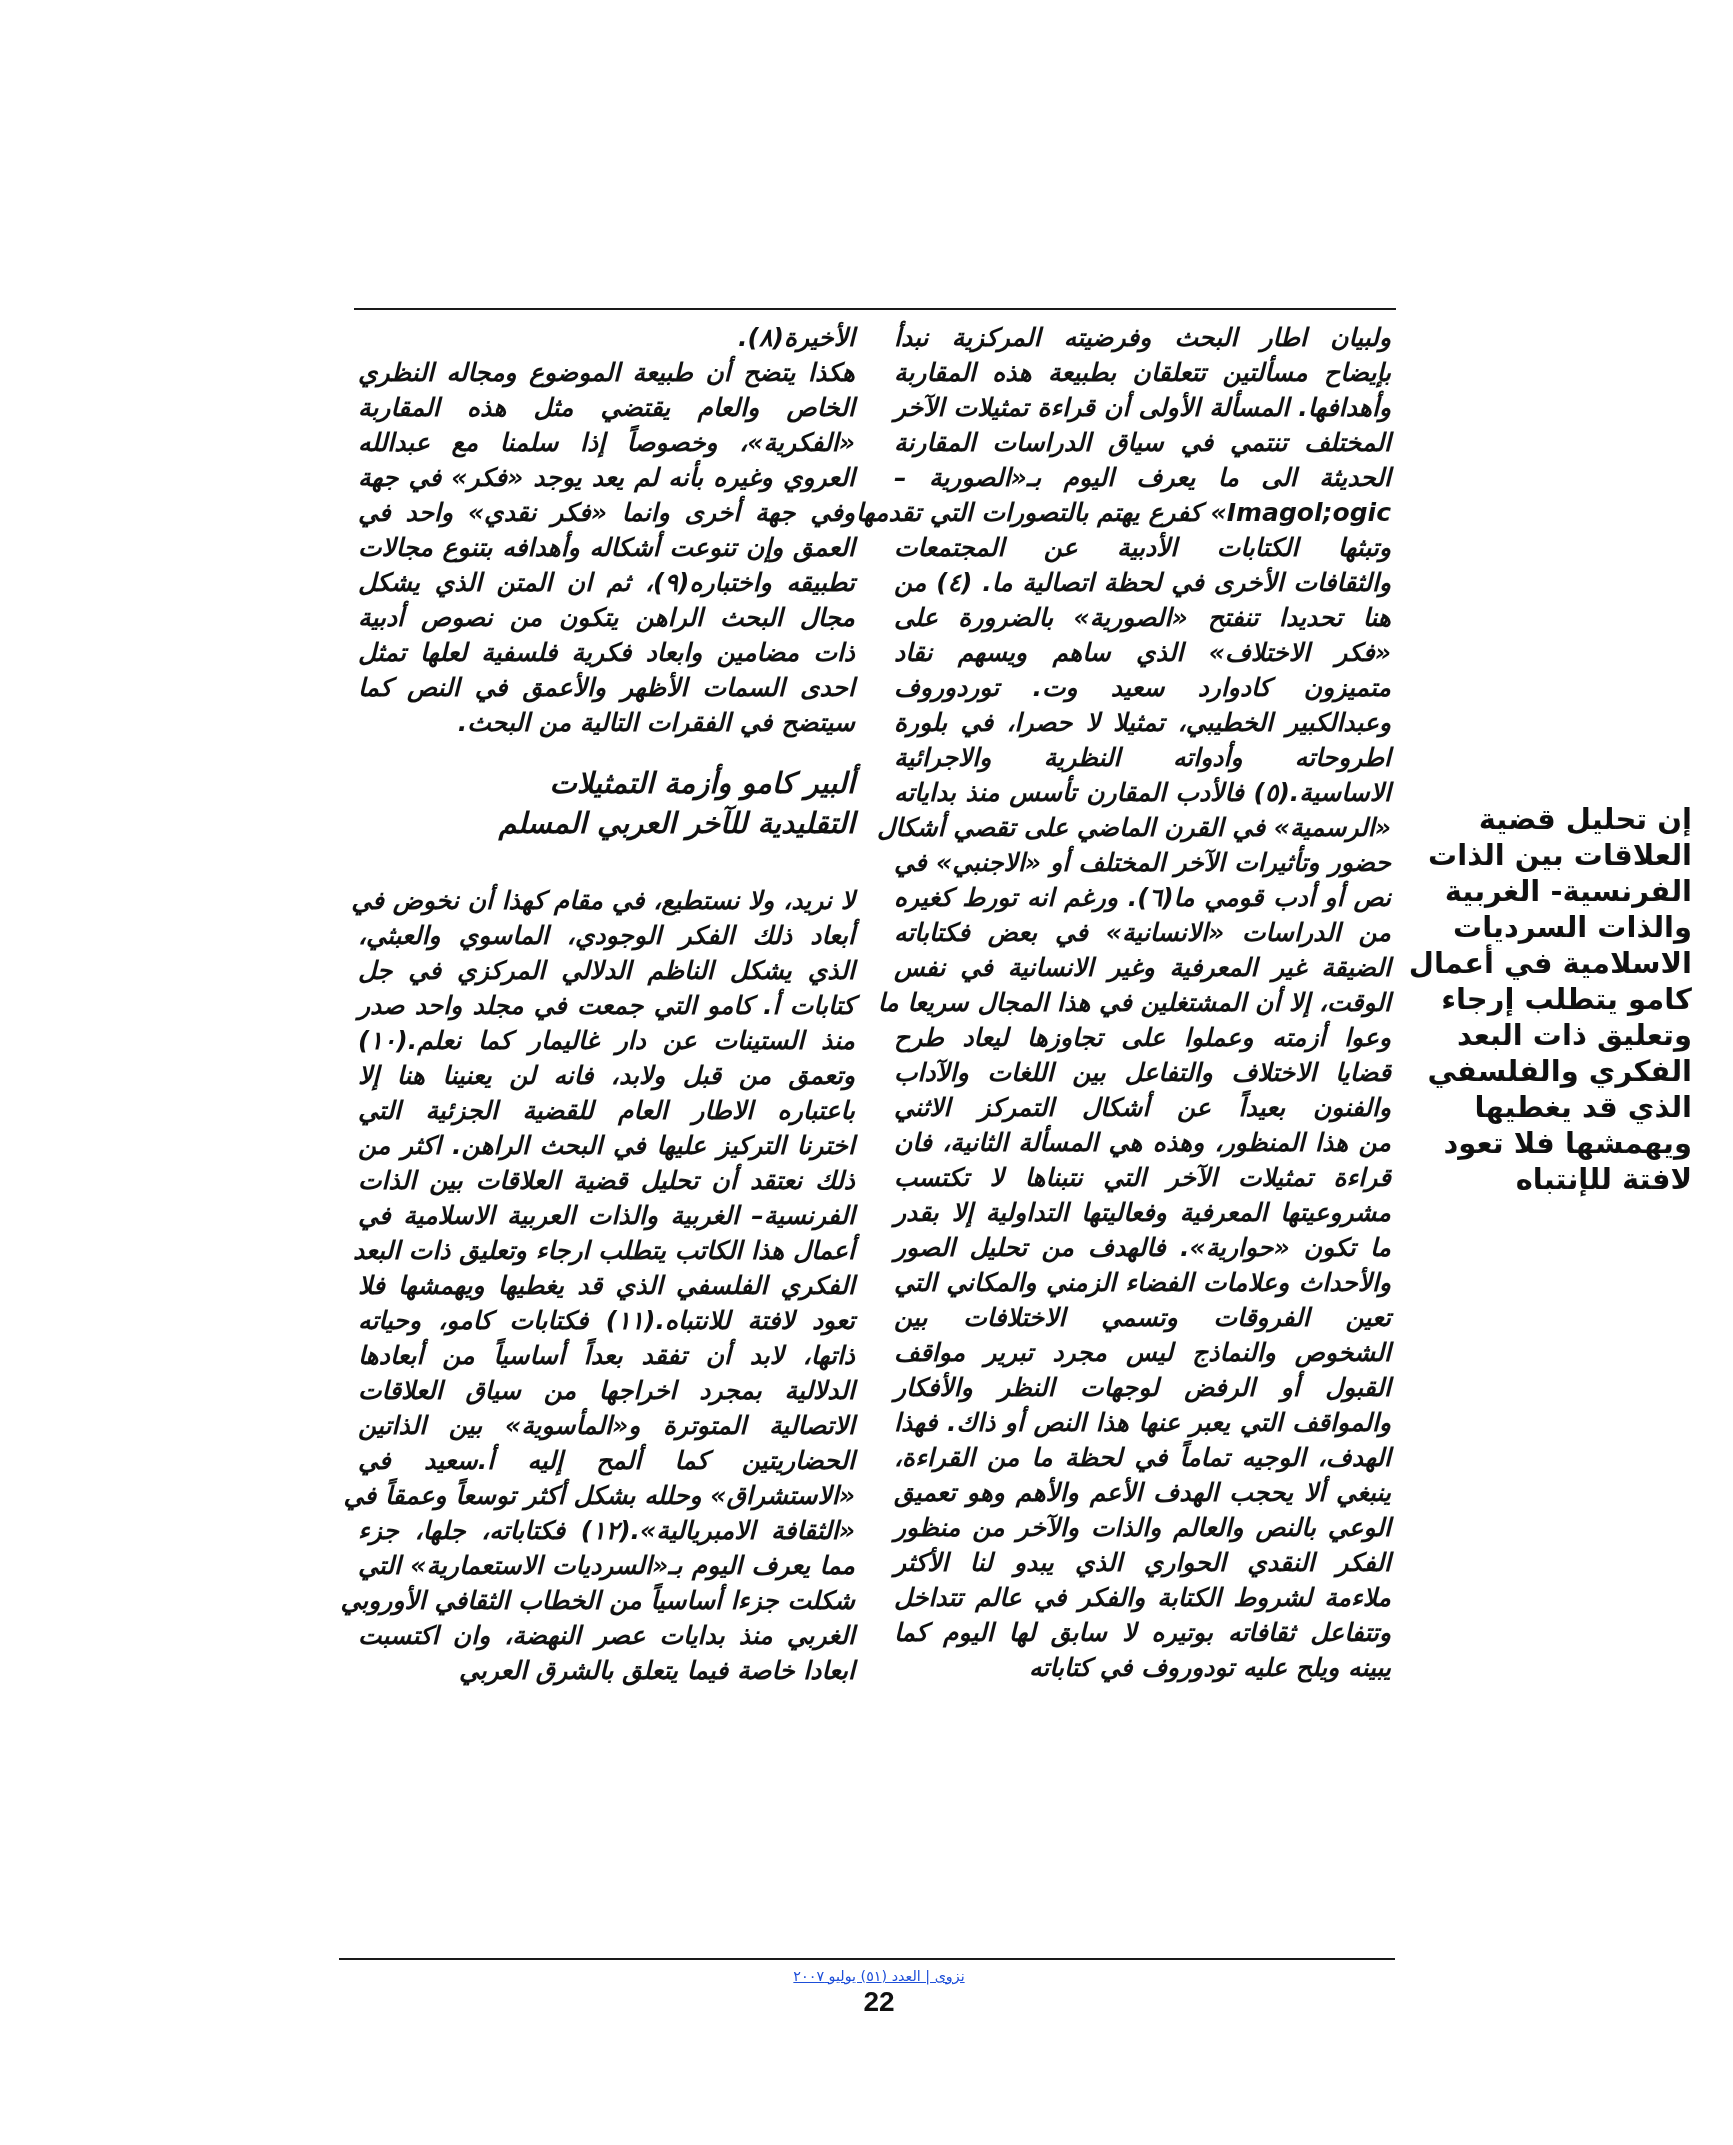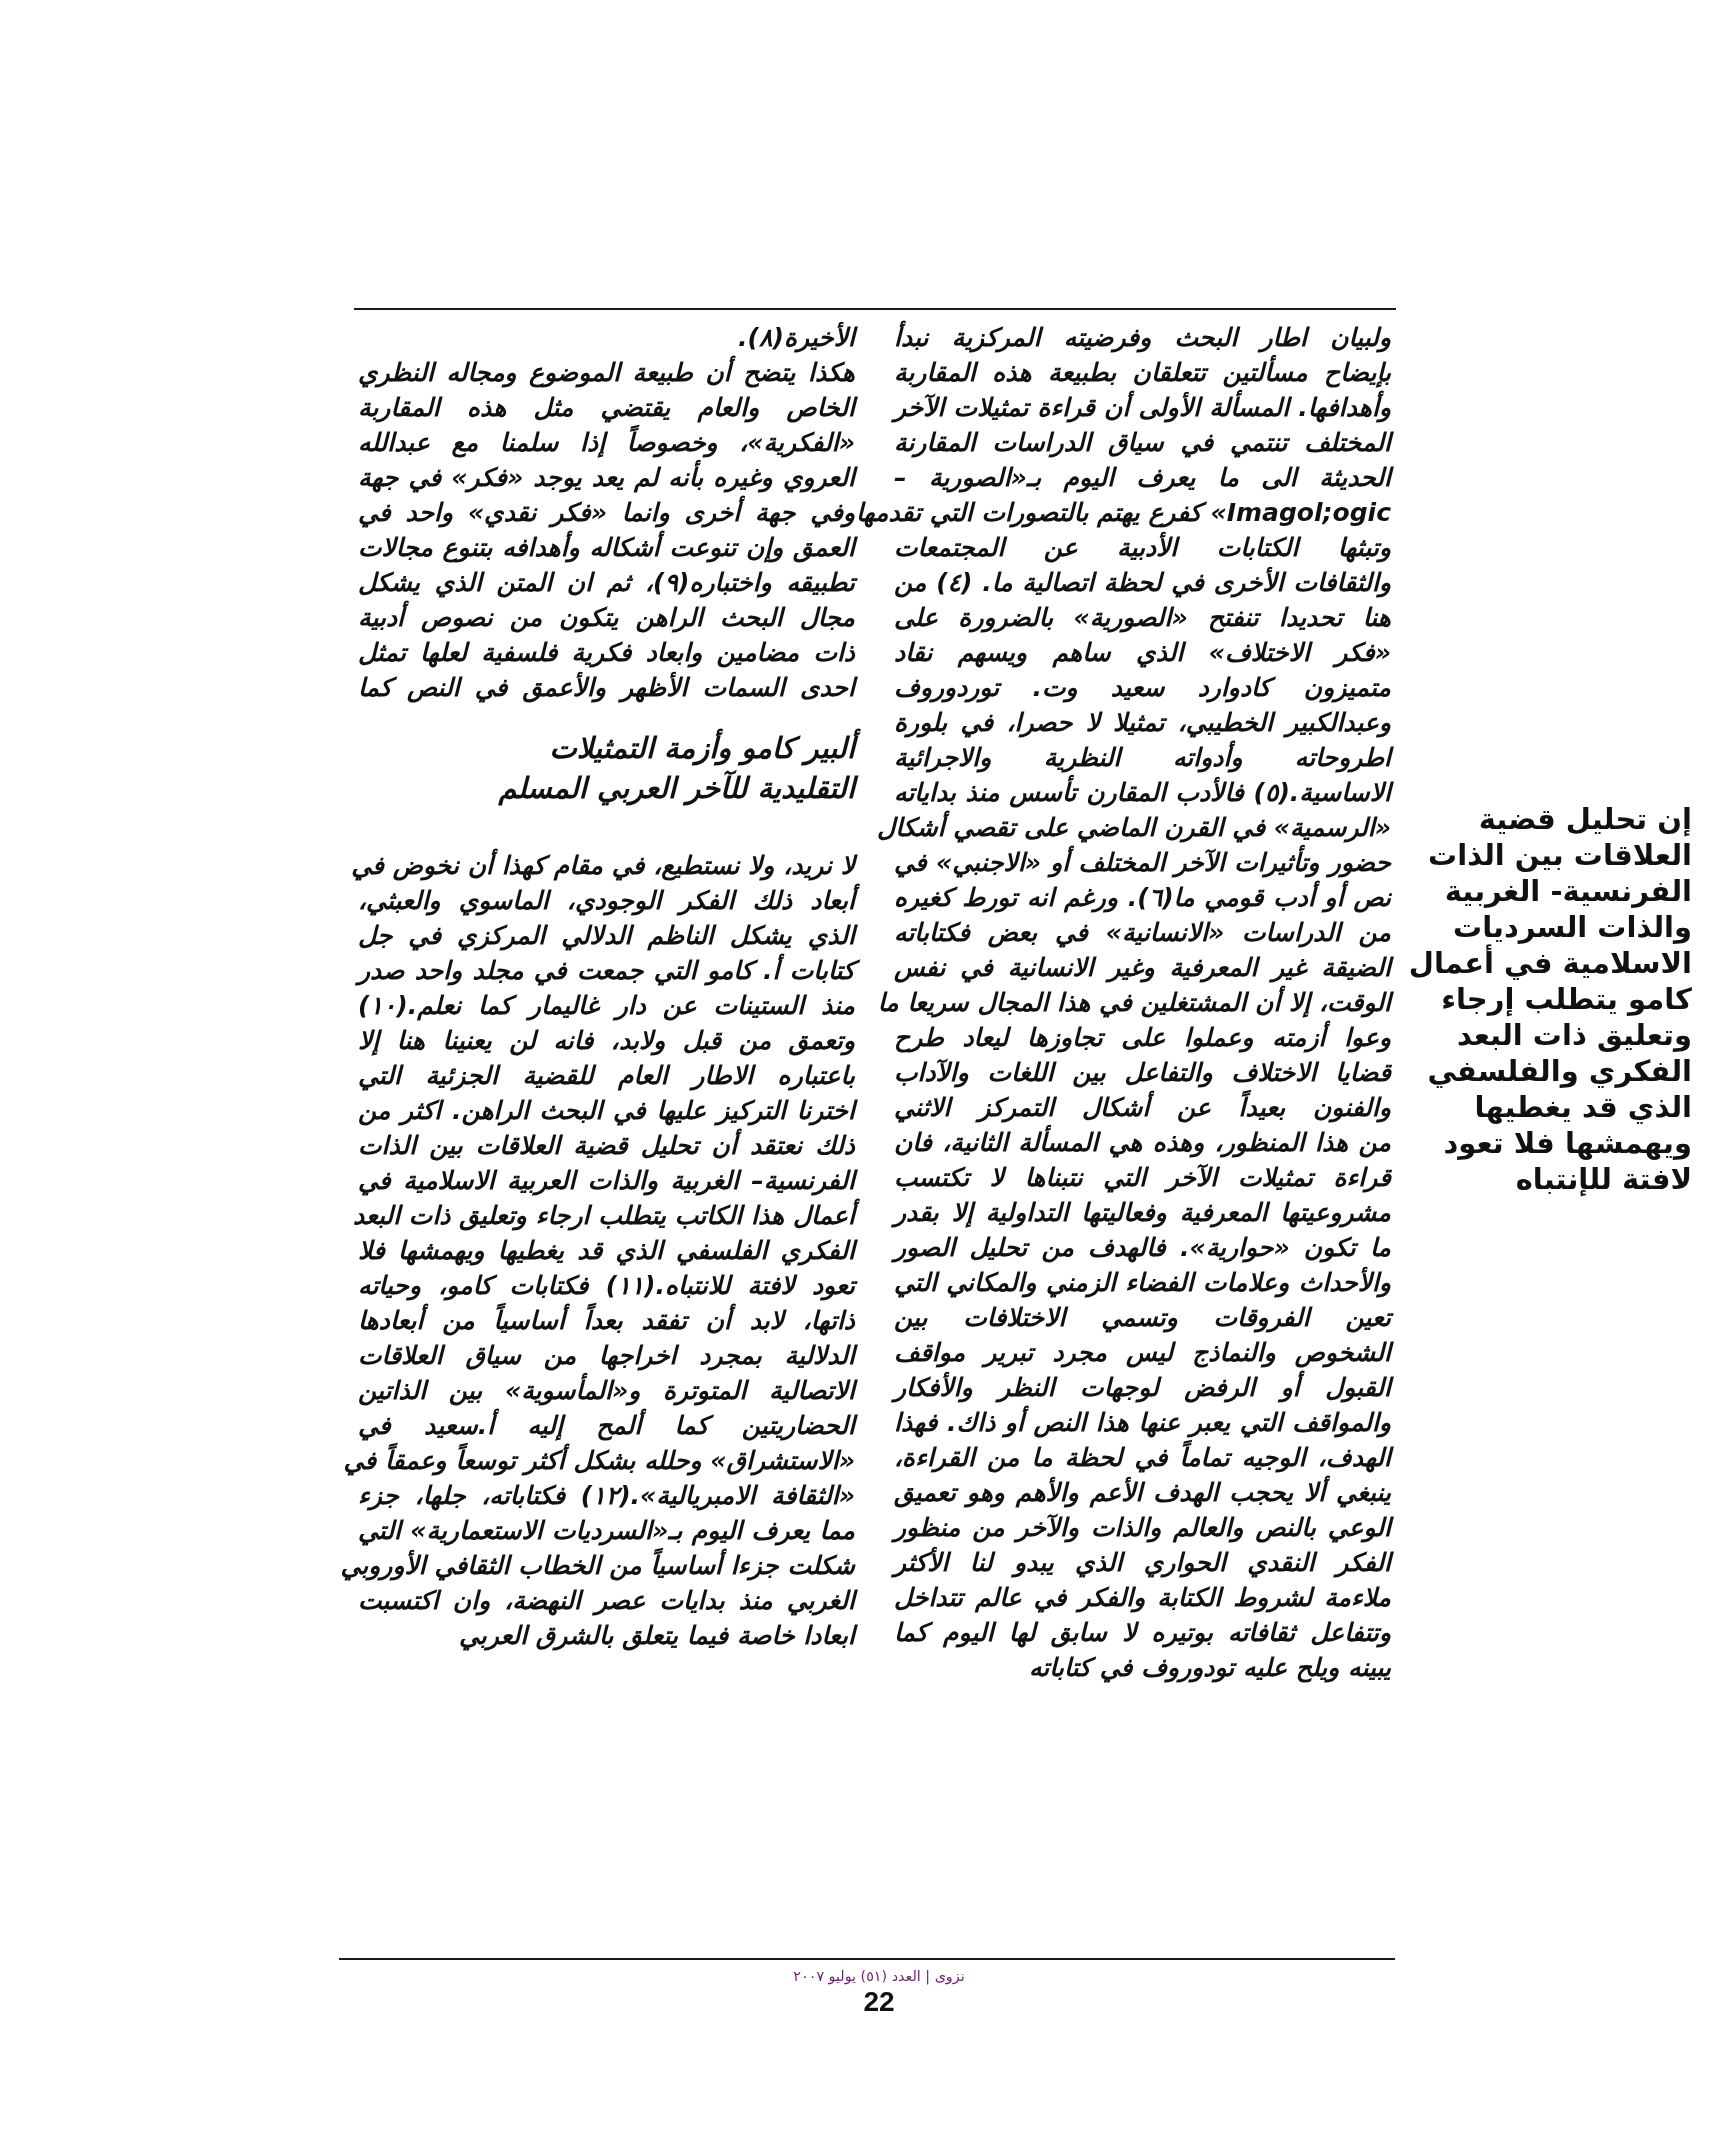--- a/index.html
+++ b/index.html
@@ -87,21 +87,22 @@
       text-align: center;
       direction: rtl;
     }
     .footer .issue {
       position: absolute;
       top: 1967px;
       left: 0; width: 382px;
       font-size: 14.3px;
       line-height: 19px;
       font-weight: normal;
-      color: #701a75;
+      color: #1d4ed8;
+      text-decoration: underline;
     }
     .footer .pageno {
       position: absolute;
       top: 1986px;
       left: 0; width: 382px;
       font-family: "Liberation Sans", sans-serif;
       font-weight: bold;
       font-size: 28px;
       line-height: 32.5px;
       direction: ltr;
@@ -183,20 +184,21 @@
         <span class="ln">هكذا يتضح أن طبيعة الموضوع ومجاله النظري</span>
         <span class="ln">الخاص والعام يقتضي مثل هذه المقاربة</span>
         <span class="ln">«الفكرية»، وخصوصاً إذا سلمنا مع عبدالله</span>
         <span class="ln">العروي وغيره بأنه لم يعد يوجد «فكر» في جهة</span>
         <span class="ln">وفي جهة أخرى وانما «فكر نقدي» واحد في</span>
         <span class="ln">العمق وإن تنوعت أشكاله وأهدافه بتنوع مجالات</span>
         <span class="ln">تطبيقه واختباره(٩)، ثم ان المتن الذي يشكل</span>
         <span class="ln">مجال البحث الراهن يتكون من نصوص أدبية</span>
         <span class="ln">ذات مضامين وابعاد فكرية فلسفية لعلها تمثل</span>
         <span class="ln">احدى السمات الأظهر والأعمق في النص كما</span>
+        <span class="ln last">سيتضح في الفقرات التالية من البحث.</span>
       </div>
     <div class="section-heading">
         <span>ألبير كامو وأزمة التمثيلات</span>
         <span>التقليدية للآخر العربي المسلم</span>
       </div>
     <div>
         <span class="ln">لا نريد، ولا نستطيع، في مقام كهذا أن نخوض في</span>
         <span class="ln">أبعاد ذلك الفكر الوجودي، الماسوي والعبثي،</span>
         <span class="ln">الذي يشكل الناظم الدلالي المركزي في جل</span>
         <span class="ln">كتابات أ. كامو التي جمعت في مجلد واحد صدر</span>

